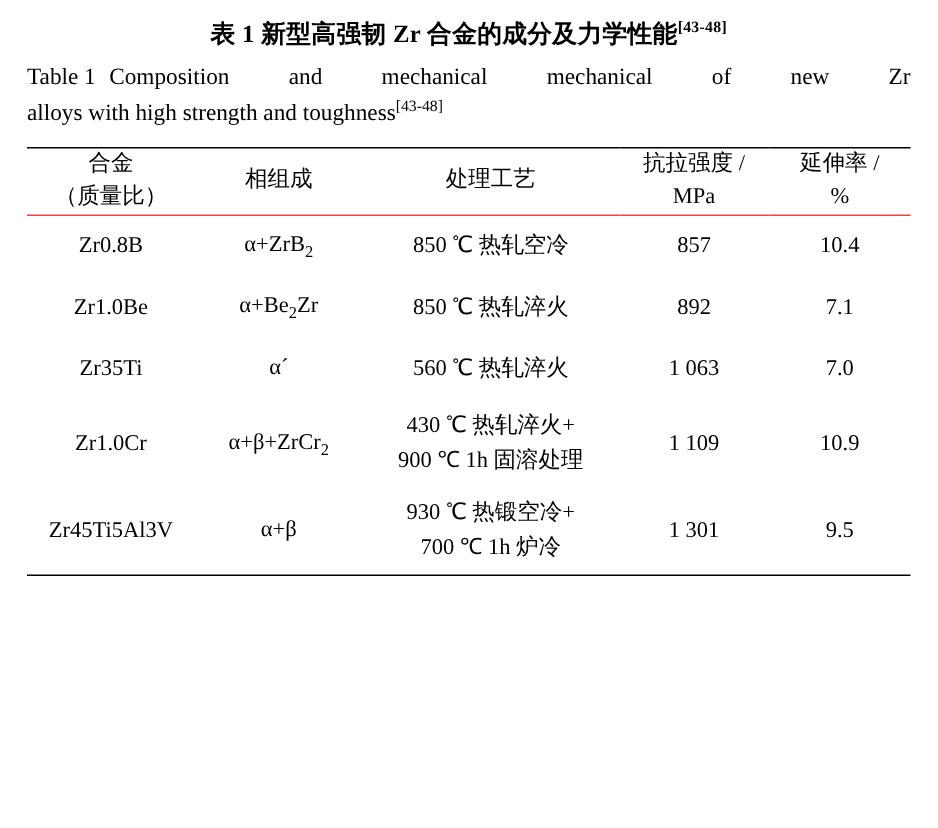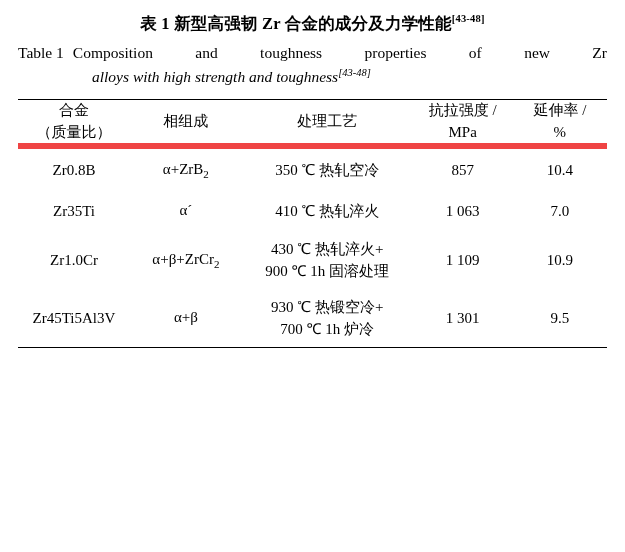--- a/index.html
+++ b/index.html
@@ -51,23 +51,21 @@
   .caption-en .lbl-en {
     white-space: nowrap;
     margin-right: 9px;
   }
   .caption-en .just {
     flex: 1;
     text-align: justify;
     text-align-last: justify;
   }
   .caption-en .line2 {
-    margin-left: 74px;
     text-align: justify;
-    font-style: italic;
   }
   .caption-en .sup {
     font-weight: normal;
   }
 
   
   table.tbl {
     width: 100%;
     border-collapse: collapse;
     font-size: 15px;
@@ -78,21 +76,21 @@
     vertical-align: middle;
     padding: 0;
     font-weight: normal;
   }
   .rule-top td,
   .rule-top th {
     border-top: 1.6px solid #000;
   }
   .rule-mid td,
   .rule-mid th {
-    border-top: 6px solid #ef4444;
+    border-top: 1px solid #ef4444;
   }
   .rule-bottom {
     border-top: 1.6px solid #000;
     width: 100%;
     height: 0;
     margin-top: 0;
   }
   thead th {
     font-size: 15px;
     line-height: 1.45;
@@ -127,21 +125,21 @@
 <div class="page">
 
   <div class="caption-cn">
     <span class="lbl">表 1</span>
     <span>新型高强韧 Zr 合金的成分及力学性能</span><span class="sup">[43-48]</span>
   </div>
 
   <div class="caption-en">
     <div class="line1">
       <span class="lbl-en">Table 1</span>
-      <span class="just">Composition and toughness properties of new Zr</span>
+      <span class="just">Composition and mechanical mechanical of new Zr</span>
     </div>
     <div class="line2">
       <span>alloys with high strength and toughness</span><span class="sup">[43-48]</span>
     </div>
   </div>
 
   <table class="tbl">
     <thead>
       <tr class="rule-top">
         <th class="col-alloy">
@@ -159,32 +157,41 @@
           <span class="hdr-two">%</span>
         </th>
       </tr>
     </thead>
     <tbody>
 
       <tr class="rule-mid">
         <td>Zr0.8B</td>
         <td><span>α+ZrB</span><span class="sub">2</span><span></span></td>
         <td class="twoline">
-            <span>350 ℃ 热轧空冷</span>
+            <span>850 ℃ 热轧空冷</span>
           </td>
         <td>857</td>
         <td>10.4</td>
       </tr>
 
+      <tr>
+        <td>Zr1.0Be</td>
+        <td><span>α+Be</span><span class="sub">2</span><span>Zr</span></td>
+        <td class="twoline">
+            <span>850 ℃ 热轧淬火</span>
+          </td>
+        <td>892</td>
+        <td>7.1</td>
+      </tr>
 
       <tr>
         <td>Zr35Ti</td>
         <td><span>α´</span><span class="sub"></span><span></span></td>
         <td class="twoline">
-            <span>410 ℃ 热轧淬火</span>
+            <span>560 ℃ 热轧淬火</span>
           </td>
         <td>1 063</td>
         <td>7.0</td>
       </tr>
 
       <tr class="tall">
         <td>Zr1.0Cr</td>
         <td><span>α+β+ZrCr</span><span class="sub">2</span><span></span></td>
         <td class="twoline">
             <span>430 ℃ 热轧淬火+</span>

